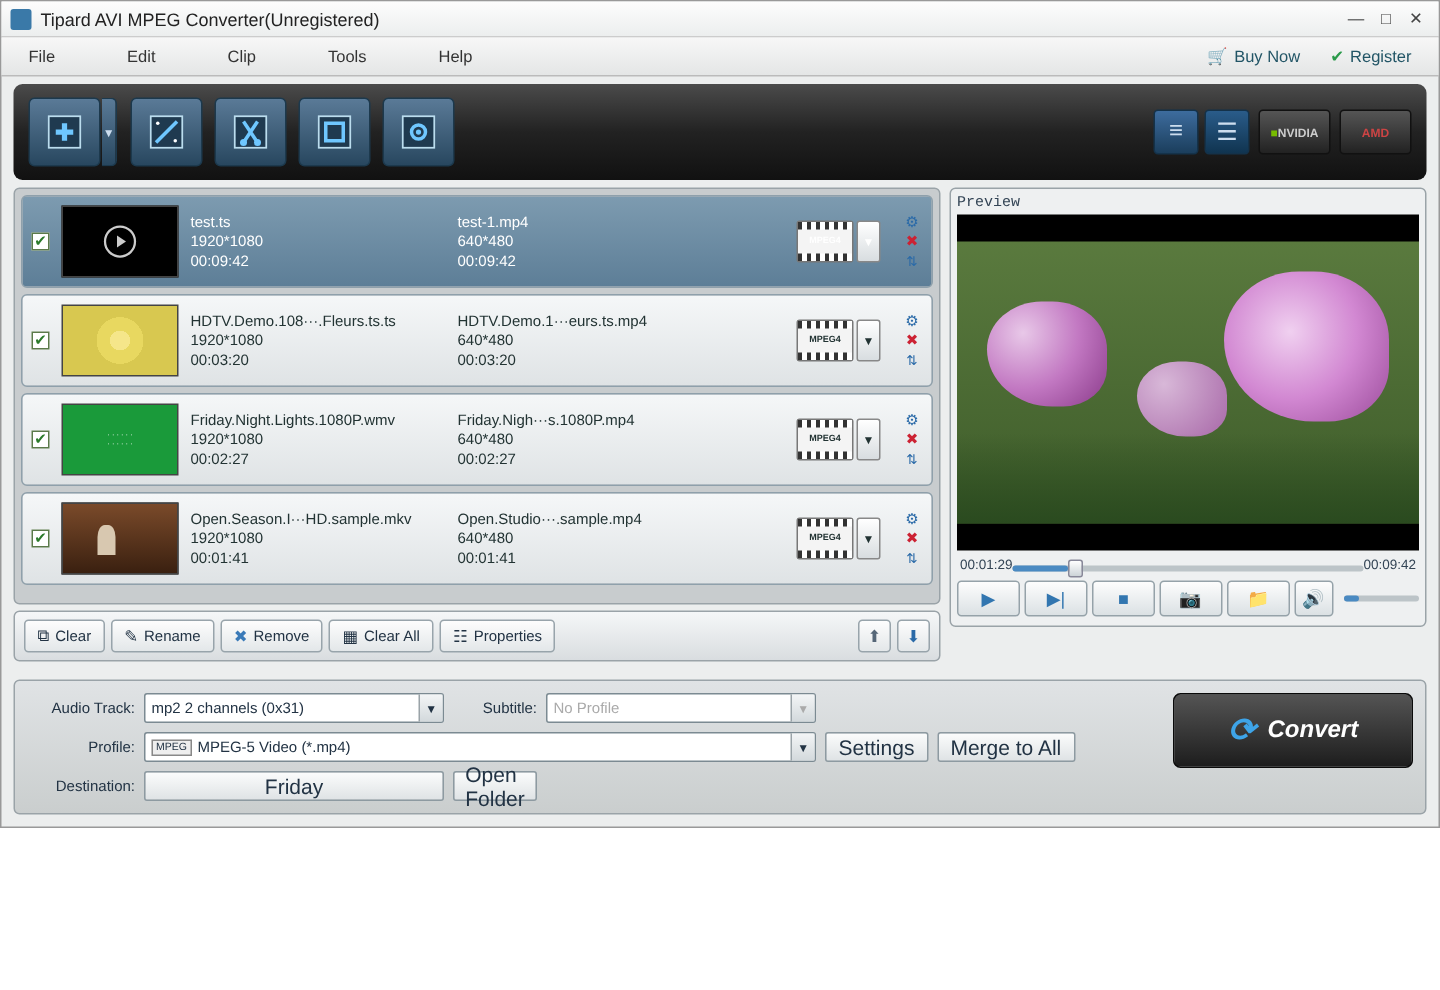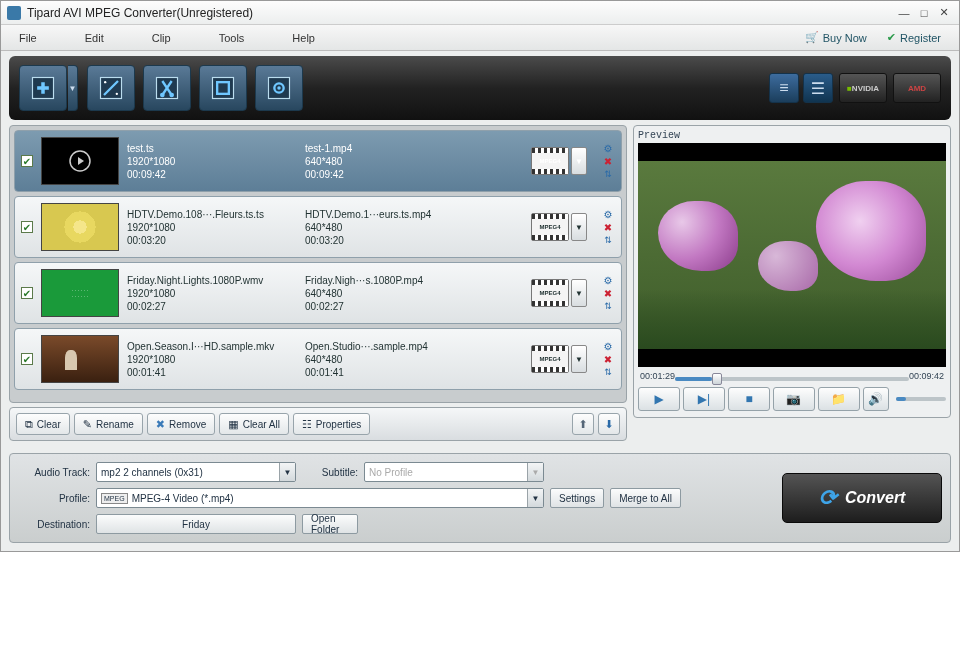--- a/index.html
+++ b/index.html
@@ -49,27 +49,27 @@
 .flower-scene { position: absolute; inset: 18px 0; background: linear-gradient(#5a7a3e 0%, #3e5c2a 100%);}
 .petal { position: absolute; border-radius: 50% 50% 40% 60%; }
 .timeline { display: flex; align-items: flex-end; gap: 0; font-size: 9px; color: #345; padding: 4px 2px; font-family: "Courier New", monospace;}
 .slider { flex: 1; height: 4px; background: #bcc4c8; border-radius: 2px; position: relative; }
 .slider .fill { position: absolute; left:0; top:0; bottom:0; width: 16%; background: #4a8ac2; border-radius: 2px;}
 .slider .thumb-handle { position: absolute; left: 16%; top: -4px; width: 10px; height: 12px; background: linear-gradient(#fff,#cdd4d8); border: 1px solid #889; border-radius: 2px;}
 .playctrls { display: flex; gap: 3px; padding: 2px 0;}
 .pbtn { flex: 1; height: 24px; background: linear-gradient(#fdfdfd,#dbe1e4); border: 1px solid #95a2a9; border-radius: 3px; display: flex; align-items: center; justify-content: center; color: #3276b0; cursor: pointer; font-size: 12px;}
 .volslider { width: 50px; height: 4px; background: #bcc4c8; border-radius: 2px; position: relative; align-self: center; margin-left: 4px;}
 .volslider .vfill { position: absolute; left:0;top:0;bottom:0; width: 20%; background:#4a8ac2; border-radius:2px;}
-.bottompanel { margin: 6px 8px 8px; border: 1px solid #9aa3a8; border-radius: 4px; background: linear-gradient(#e0e3e5,#cacece); padding: 8px; display: flex; gap: 26px; align-items: center;}
+.bottompanel { margin: 6px 8px 8px; border: 1px solid #9aa3a8; border-radius: 4px; background: linear-gradient(#e0e3e5,#cacece); padding: 8px; display: flex; gap: 26px; }
 .formgrid { display: grid; grid-template-columns: 72px 200px 56px 180px auto auto; gap: 6px 6px; align-items: center; font-size: 10px; color: #234; font-family: "Courier New", monospace;}
 .formgrid .lbl { text-align: right; }
 .combo { height: 20px; background: #fff; border: 1px solid #7b8a92; border-radius: 2px; display: flex; align-items: center; padding: 0 4px; font-size: 10px; position: relative; cursor: pointer;}
 .combo .arrow { position: absolute; right: 0; top: 0; bottom: 0; width: 16px; background: linear-gradient(#f3f5f6,#d3d9dc); border-left: 1px solid #9aa3a8; display: flex; align-items: center; justify-content: center; font-size: 8px;}
 .textbox { height: 20px; background: #fff; border: 1px solid #7b8a92; border-radius: 2px; padding: 0 4px; font-size: 10px; display: flex; align-items: center;}
-.smbtn { height: 20px; padding: 0 8px; background: linear-gradient(#fbfcfc,#dfe3e5); border: 1px solid #8d9aa1; border-radius: 2px; font-size: 10px; cursor: pointer; display: flex; align-items: center; justify-content: center;}
+.smbtn { height: 20px; padding: 0 8px; background: linear-gradient(#fbfcfc,#dfe3e5); border: 1px solid #8d9aa1; border-radius: 2px; font-size: 14px; cursor: pointer; display: flex; align-items: center; justify-content: center;}
 .convertbtn { width: 160px; height: 50px; margin-left: auto; background: linear-gradient(#545454,#1d1d1d); border: 1px solid #0a0a0a; border-radius: 5px; display: flex; align-items: center; justify-content: center; gap: 8px; color: #fff; font-size: 16px; font-weight: bold; font-style: italic; cursor: pointer;}
 .convertbtn .cicon { color: #3ea4e8; font-size: 22px;}
 .subtitle-disabled { color: #aaa; }
 </style>
 </head>
 <body>
 
 <div class="window">
   <div class="titlebar">
     <div class="logo"></div>
@@ -329,21 +329,21 @@
       <div class="combo subtitle-disabled">
           <span>No Profile</span>
           <div class="arrow">▼</div>
         </div>
       <div></div>
         <div></div>
 
       <div class="lbl">Profile:</div>
       <div class="combo" style="grid-column: 2 / span 3">
           <span style="font-size:7px;background:#eee;border:1px solid #888;padding:1px 2px;margin-right:4px">MPEG</span>
-          <span>MPEG-4 Video (*.mp4)</span>
+          <span>MPEG-5 Video (*.mp4)</span>
           <div class="arrow">▼</div>
         </div>
       <div class="smbtn">Settings</div>
       <div class="smbtn">Merge to All</div>
 
       <div class="lbl">Destination:</div>
       <div class="smbtn">Friday</div>
       <div class="smbtn">Open Folder</div>
     </div>
     <div class="convertbtn">

